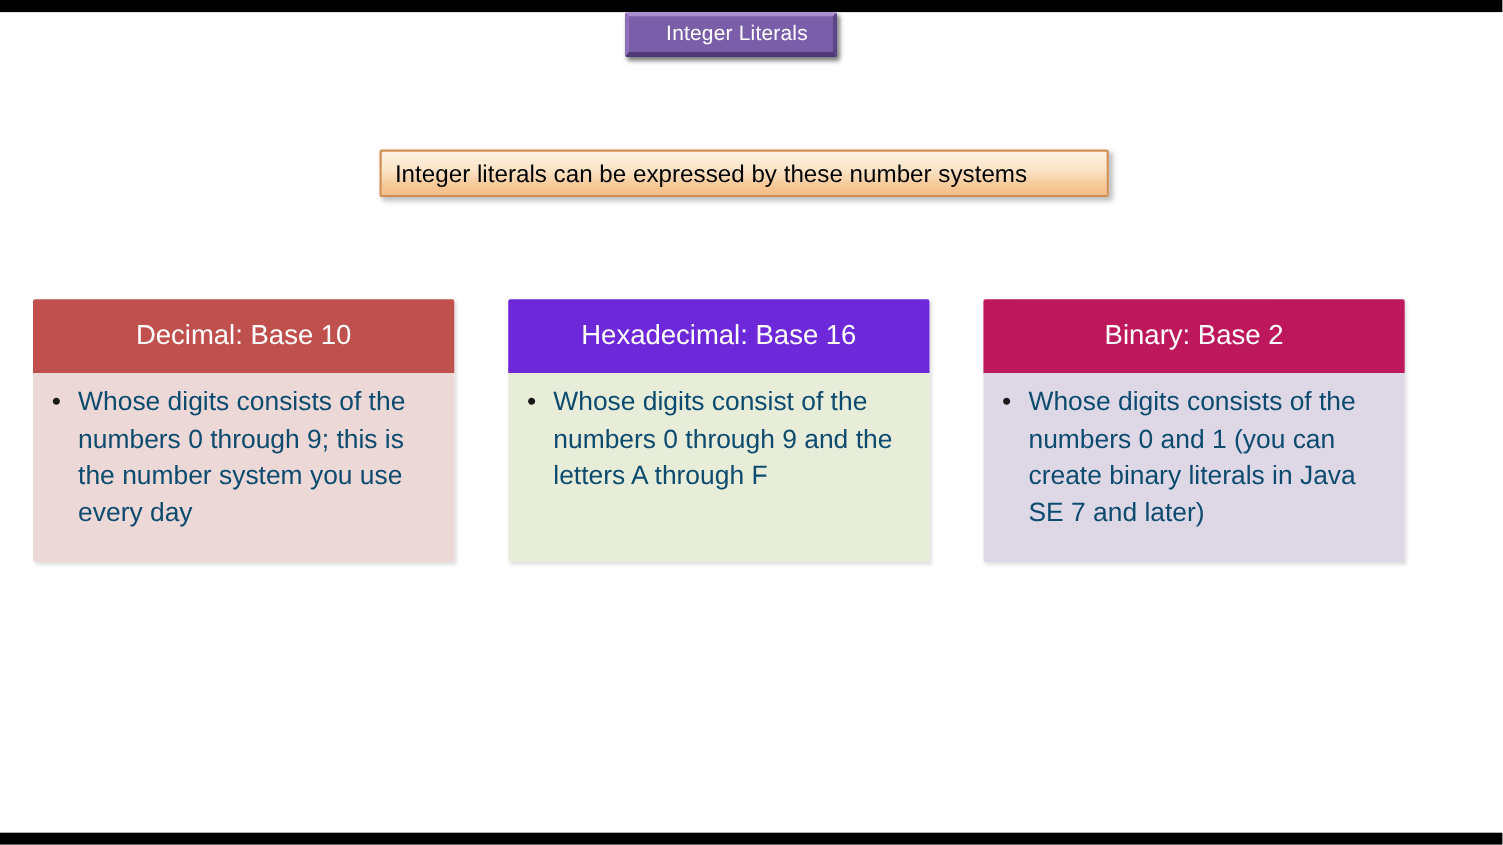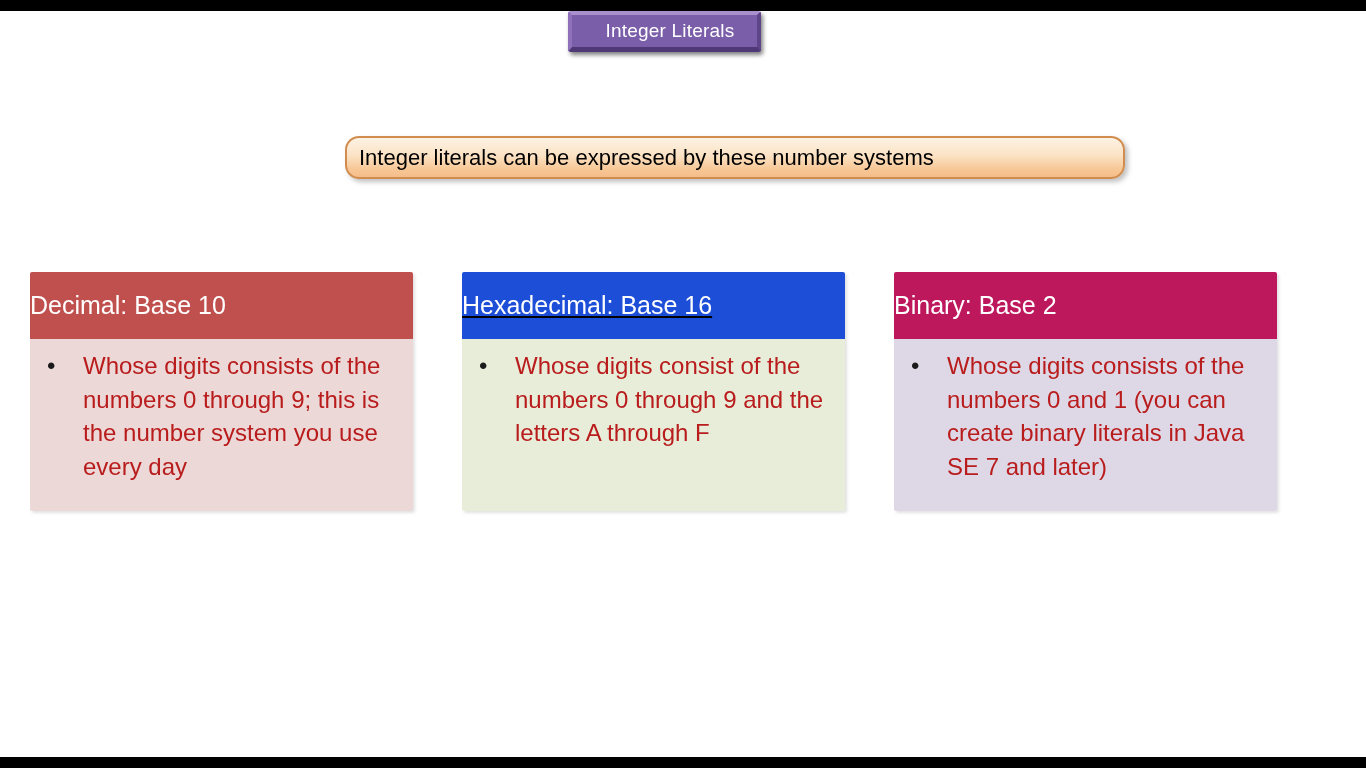--- a/index.html
+++ b/index.html
@@ -28,58 +28,58 @@
     box-shadow: 2px 3px 4px rgba(60,60,60,0.65);
     display: flex; align-items: center; justify-content: center; padding-left: 11px;
   }
   .title-button span {
     color: #ffffff; font-size: 19px; letter-spacing: 0.2px;
   }
 
   .banner {
     position: absolute;
     left: 345px; top: 136px;
-    width: 780px; height: 43px;
+    width: 663px; height: 43px;
     background: linear-gradient(180deg, #fdf2e4 0%, #fbe2c4 45%, #f7c795 80%, #f5bd8a 100%);
     border: 2px solid #d18d4f;
-    border-radius: 14px;
+    border-radius: 2px;
     box-shadow: 3px 3px 5px rgba(140,140,140,0.55);
     display: flex; align-items: center;
     padding-left: 12px;
   }
   .banner span { color: #000000; font-size: 22px; }
 
   .card {
     position: absolute; top: 272px;
     width: 383px; height: 239px;
     box-shadow: 2px 2px 3px rgba(190,190,190,0.45);
     border-radius: 2px;
   }
   .card.c0 { left: 30px; }
   .card.c1 { left: 462px; }
   .card.c2 { left: 894px; }
   .card-header {
     height: 67px;
-    display: flex; align-items: center; justify-content: flex-start;
+    display: flex; align-items: center; justify-content: center;
     border-radius: 2px 2px 0 0;
   }
   .card-header span { color: #ffffff; font-size: 25px; }
   .card-body {
     height: 172px;
     padding: 10px 10px 0 17px;
     border-radius: 0 0 2px 2px;
   }
   .bullet-row { display: flex; }
   .bullet-dot {
     width: 24px; flex: 0 0 24px;
     font-size: 24px; line-height: 33.5px; color: #1a1a1a;
   }
   .bullet-text {
     flex: 1;
-    font-size: 24px; line-height: 33.5px; color: #b91c1c; margin-left: 12px;
+    font-size: 24px; line-height: 33.5px; color: #0c4a6e;
   }
 </style>
 </head>
 <body>
 
 <div class="letterbox top"></div>
 <div class="letterbox bottom"></div>
 
 <div class="title-button">
   <span>Integer Literals</span>
@@ -95,21 +95,21 @@
   </div>
   <div class="card-body" style="background: rgb(235, 216, 215);">
     <div class="bullet-row">
       <span class="bullet-dot">•</span>
       <span class="bullet-text">Whose digits consists of the numbers 0 through 9; this is the number system you use every day</span>
     </div>
   </div>
 </div>
 
 <div class="card c1">
-  <div class="card-header" style="background: #1d4ed8; text-decoration: underline;">
+  <div class="card-header" style="background: #6d28d9;">
     <span>Hexadecimal: Base 16</span>
   </div>
   <div class="card-body" style="background: rgb(232, 237, 218);">
     <div class="bullet-row">
       <span class="bullet-dot">•</span>
       <span class="bullet-text">Whose digits consist of the numbers 0 through 9 and the letters A through F</span>
     </div>
   </div>
 </div>
 

